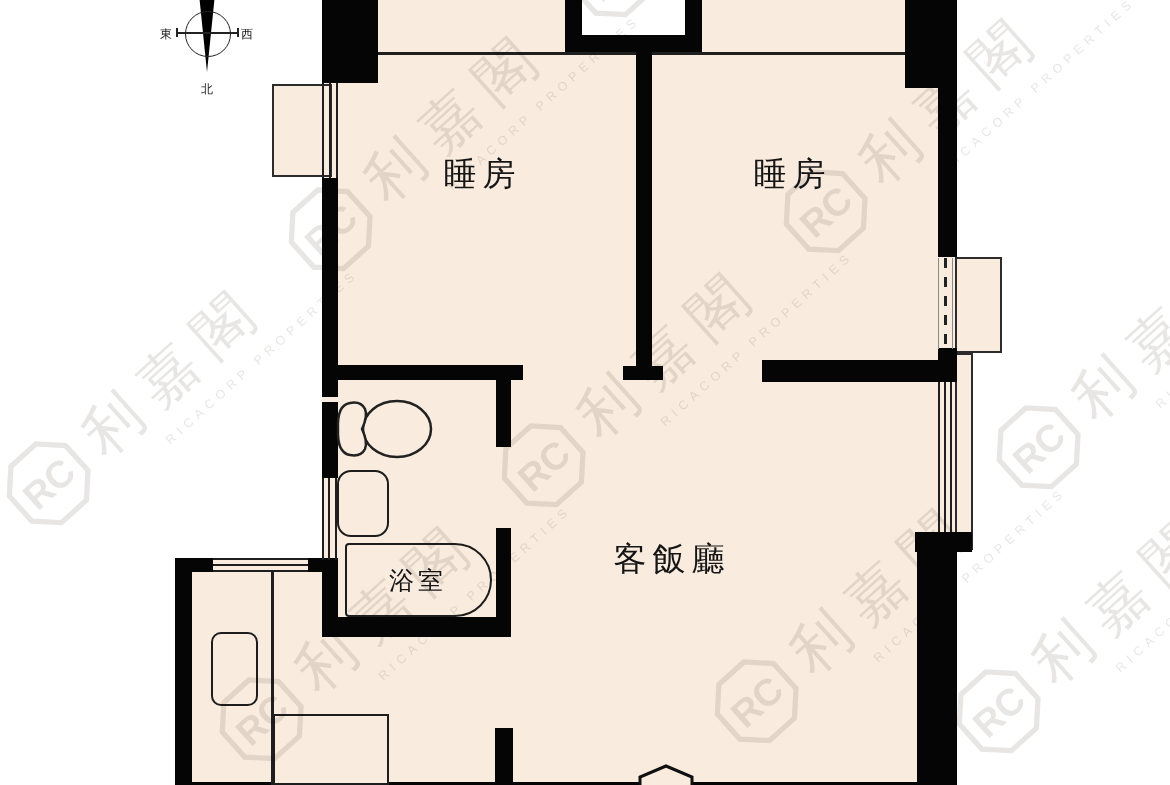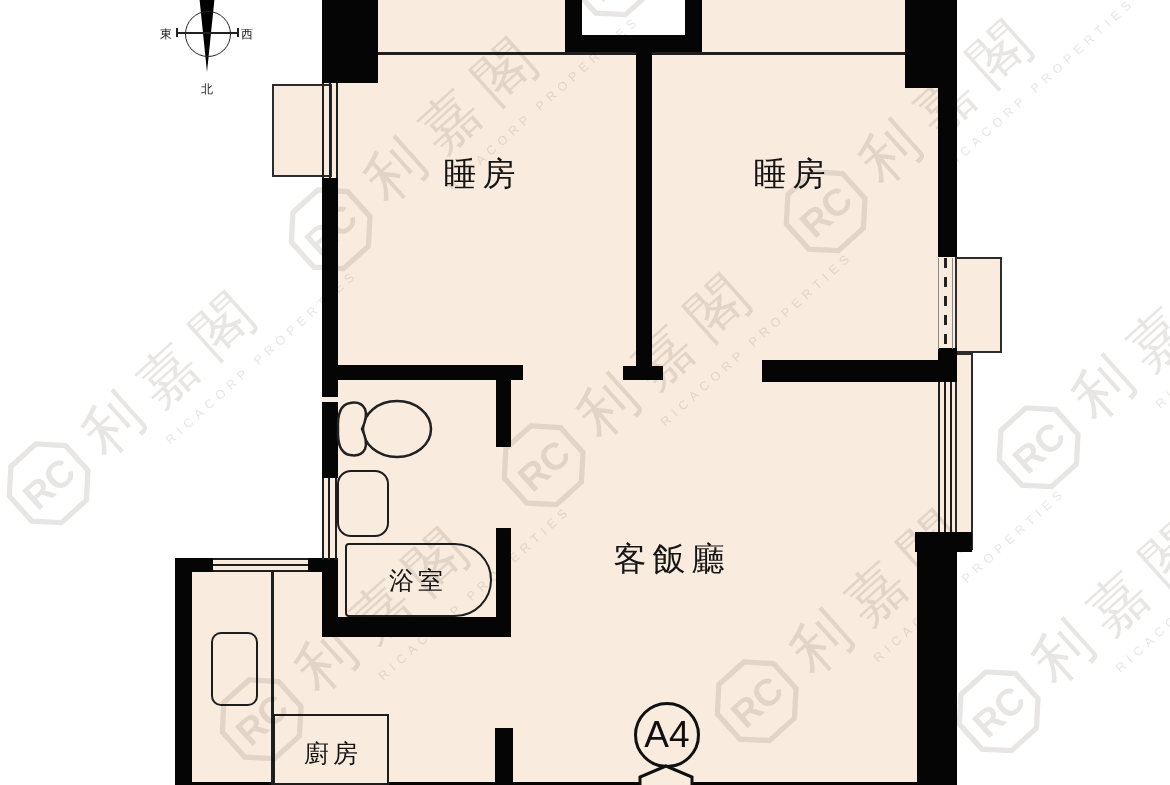--- a/index.html
+++ b/index.html
@@ -107,27 +107,21 @@
   </div>
   <div class="room-label" style="left:710px;top:152px;width:165px;height:44px;">
     <span>睡房</span>
   </div>
   <div class="room-label" style="left:572px;top:537px;width:200px;height:44px;">
     <span>客飯廳</span>
   </div>
   <div class="room-label small-label" style="left:358px;top:560px;width:120px;height:40px;">
     <span>浴室</span>
   </div>
-  <div class="room-label small-label" style="left:278px;top:733px;width:110px;height:40px;">
-    <span>廚房</span>
-  </div>
-
-  <div class="badge" style="left: 634px; top: 702px;">
-    <span>A4</span>
-  </div>
+
   <svg width="64" height="22" viewBox="0 0 64 22" style="position:absolute;left:634px;top:764px;z-index:6;">
     <path d="M6 22 L6 13 L32 2 L58 13 L58 22" fill="#f9ecdf" stroke="#101010" stroke-width="3"></path>
   </svg>
 
   <div class="compass" style="left:0;top:0;width:260px;height:110px;">
     <div class="needle"></div>
     <div class="dial"></div>
     <div class="axis"></div>
     <div class="tick" style="left:176px;"></div>
     <div class="tick" style="left:237px;"></div>

